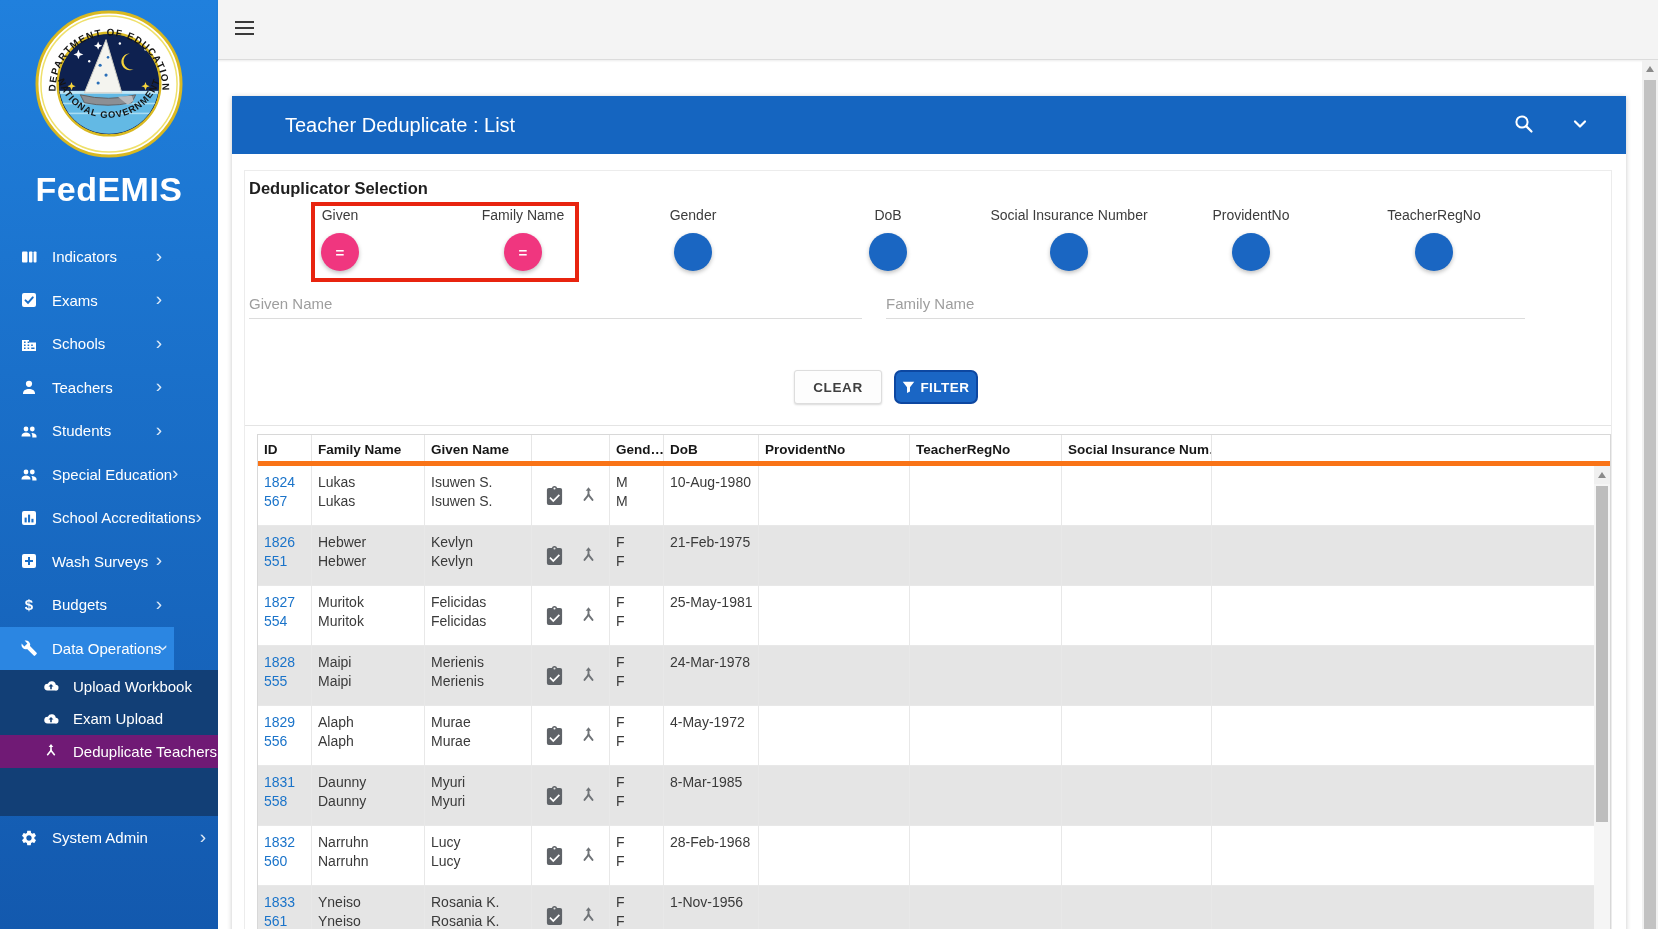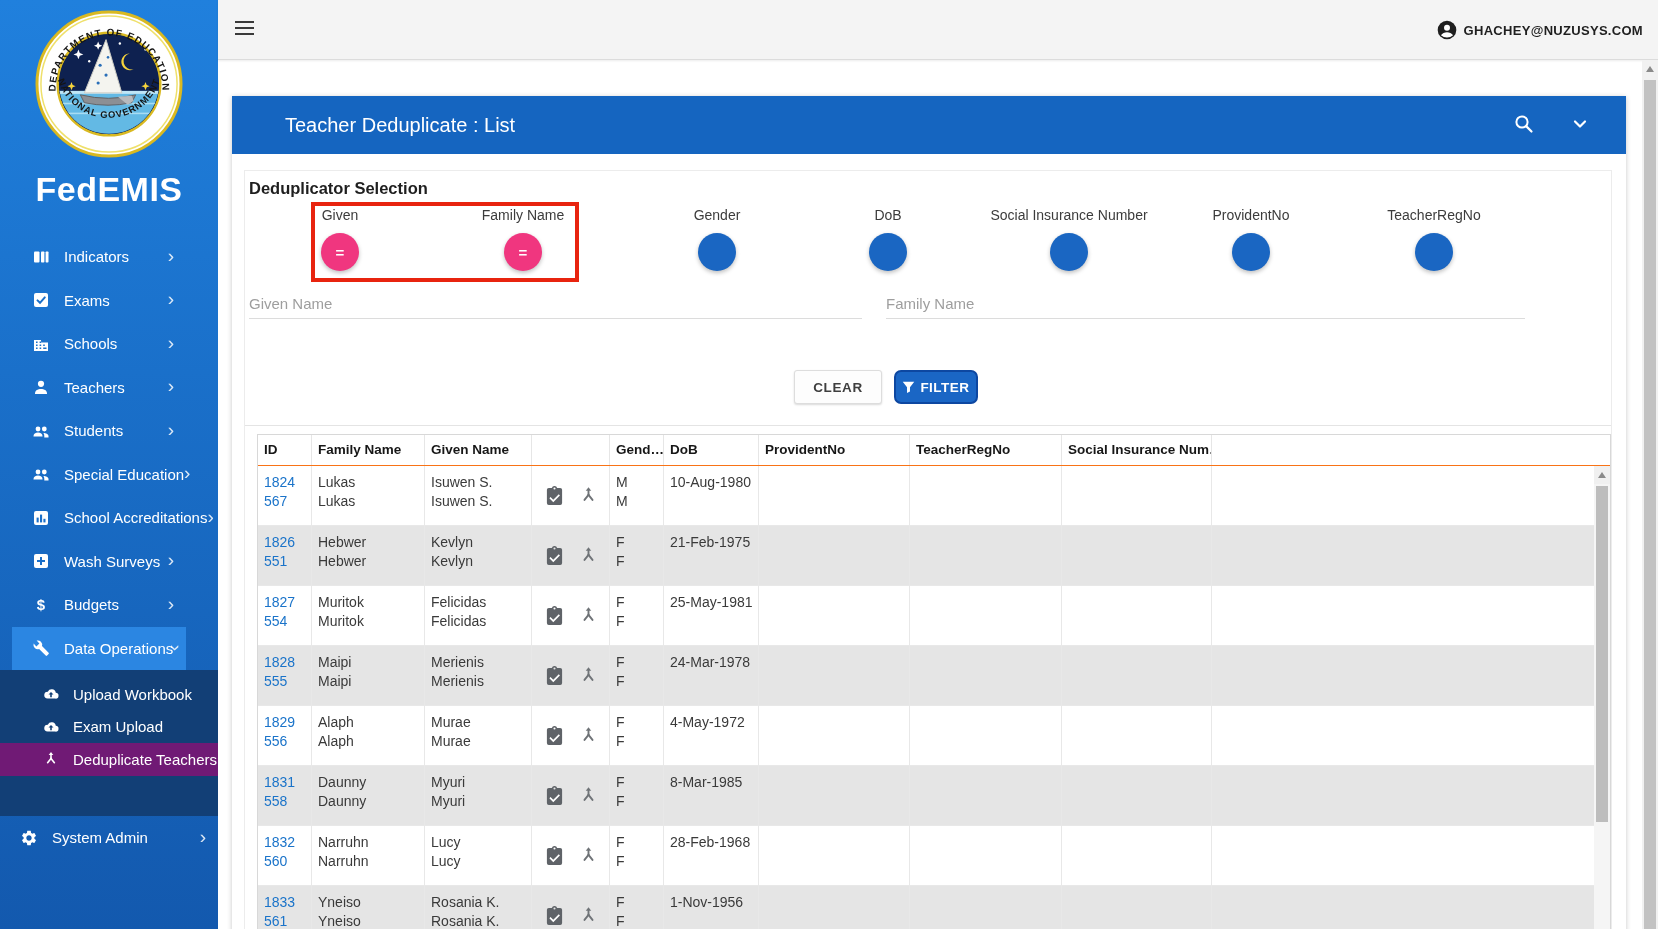--- a/index.html
+++ b/index.html
@@ -5,31 +5,31 @@
   * { margin:0; padding:0; box-sizing:border-box; }
   html,body { width:1658px; height:929px; overflow:hidden; }
   body { font-family:"Liberation Sans", sans-serif; background:#fff; position:relative; }
 
   
   #sidebar { position:absolute; left:0; top:0; width:218px; height:929px;
     background:linear-gradient(180deg,#2080dd 0%,#1a70ca 40%,#1359ae 100%); overflow:hidden; }
   #logo { position:absolute; left:35px; top:10px; width:148px; height:148px; }
   #brand { position:absolute; left:0; top:170px; width:218px; text-align:center;
     color:#fff; font-size:34px; font-weight:bold; letter-spacing:.5px; }
-  #nav-main { position:absolute; left:12px; top:235px; width:174px; }
+  #nav-main { position:absolute; left:0; top:235px; width:174px; }
   .nav-item { height:43.5px; display:flex; align-items:center; padding:0 12px 0 20px;
     color:#fff; cursor:pointer; }
   .nav-item.active { background:#2b86e2; }
   .nav-item .ic { width:18px; height:18px; flex:0 0 18px; display:inline-flex; }
   .nav-item .ic svg { width:18px; height:18px; }
   .nav-label { font-size:15px; margin-left:14px; flex:1; white-space:nowrap; }
   .chev { font-size:19px; line-height:18px; color:rgba(255,255,255,.85); transform:translateY(-1px); }
   .chev.down { transform:rotate(90deg); }
   #nav-sub { position:absolute; left:0; top:670px; width:218px; height:146px;
-    background:#123f76; padding-top:8px; }
+    background:#123f76; }
   #nav-sub .nav-item { height:32.5px; padding-left:43px; }
   #nav-sub .nav-item .ic, #nav-sub .nav-item .ic svg { width:16px; height:16px; flex-basis:16px; }
   #nav-sub .nav-item.active { background:#701a75; }
   #nav-bottom { position:absolute; left:0; top:816px; width:218px; }
 
   
   #topbar { position:absolute; left:218px; top:0; width:1440px; height:60px; background:#f4f4f4;
     border-bottom:1px solid #dcdcdc; box-shadow:0 1px 2px rgba(0,0,0,.08); }
   #hamburger { position:absolute; left:17px; top:21px; width:19px; height:16px; cursor:pointer; }
   #hamburger span { display:block; height:2.4px; background:#3a3a3a; margin-bottom:3.4px; }
@@ -73,21 +73,21 @@
     letter-spacing:.5px; cursor:pointer; display:flex; align-items:center; justify-content:center; gap:5px;
     font-family:"Liberation Sans",sans-serif; }
   #filter-btn svg { width:13px; height:13px; }
   #annotation-arrow { position:absolute; left:730px; top:168px; pointer-events:none; }
   #panel-divider { position:absolute; left:0; top:254px; width:1366px; height:1px; background:#e4e4e4; }
 
   
   #table { position:absolute; left:12px; top:263px; width:1354px; height:516px;
     border:1px solid #d8d8d8; background:#fff; }
   #thead { display:grid; grid-template-columns:54px 113px 107px 78px 54px 95px 151px 152px 150px 382px;
-    height:31px; border-bottom:1px solid #f97316; }
+    height:31px; border-bottom:5px solid #f97316; }
   .th { font-size:13.5px; font-weight:bold; color:#171717; padding:7px 4px 0 6px;
     border-right:1px solid #e6e6e6; white-space:nowrap; overflow:hidden; }
   .th:last-child { border-right:none; }
   #tbody { position:absolute; left:0; top:31px; width:1336px; }
   .trow { display:grid; grid-template-columns:54px 113px 107px 78px 54px 95px 151px 152px 150px 382px;
     height:60px; border-bottom:1px solid #e8e8e8; background:#fff; }
   .trow.stripe { background:#e5e5e5; }
   .td { font-size:14px; color:#3a3a3a; padding:7px 4px 0 6px; border-right:1px solid #e8e8e8;
     line-height:19px; white-space:nowrap; overflow:hidden; }
   .td:last-child { border-right:none; }
@@ -305,28 +305,20 @@
       </div>
     </nav>
 </div>
 
 <div id="topbar">
   <div id="hamburger">
     <span></span>
       <span></span>
       <span></span>
   </div>
-  <div id="account">
-    <svg viewBox="0 0 20 20">
-      <circle cx="10" cy="10" r="9.3" fill="#1f1f1f"></circle>
-      <circle cx="10" cy="7.8" r="3" fill="#ffffff"></circle>
-      <path d="M3.9 15.3 a7.6 7.6 0 0 1 12.2 0 a9.3 9.3 0 0 1 -12.2 0z" fill="#ffffff"></path>
-    </svg>
-    <span id="account-email">GHACHEY@NUZUSYS.COM</span>
-  </div>
 </div>
 
 <div id="card">
   <div id="card-header">
     <span id="card-title">Teacher Deduplicate : List</span>
     <span class="hdr-icon">
       <svg viewBox="0 0 20 20">
           <circle cx="8" cy="8" r="5.6" fill="none" stroke="#fff" stroke-width="2"></circle>
           <line x1="12.4" y1="12.4" x2="17.5" y2="17.5" stroke="#fff" stroke-width="2.2" stroke-linecap="round"></line>
         </svg>
@@ -336,21 +328,21 @@
           <path d="M5 7.5 l5 5 5-5" fill="none" stroke="#fff" stroke-width="2.2" stroke-linecap="round" stroke-linejoin="round"></path>
         </svg>
     </span>
   </div>
 
   <div id="panel">
     <div id="section-title">Deduplicator Selection</div>
     <div id="toggles">
         <div class="toggle" style="left:7px"><div class="toggle-label">Given</div><button class="toggle-circle pink">=</button></div>
         <div class="toggle" style="left:190px"><div class="toggle-label">Family Name</div><button class="toggle-circle pink">=</button></div>
-        <div class="toggle" style="left:384px"><div class="toggle-label">Gender</div><button class="toggle-circle blue"></button></div>
+        <div class="toggle" style="left:360px"><div class="toggle-label">Gender</div><button class="toggle-circle blue"></button></div>
         <div class="toggle" style="left:555px"><div class="toggle-label">DoB</div><button class="toggle-circle blue"></button></div>
         <div class="toggle" style="left:736px"><div class="toggle-label">Social Insurance Number</div><button class="toggle-circle blue"></button></div>
         <div class="toggle" style="left:918px"><div class="toggle-label">ProvidentNo</div><button class="toggle-circle blue"></button></div>
         <div class="toggle" style="left:1101px"><div class="toggle-label">TeacherRegNo</div><button class="toggle-circle blue"></button></div>
       </div>
     <div id="annotation-box"></div>
 
     <input id="given-input" class="uinput" type="text" placeholder="Given Name" style="">
     <input id="family-input" class="uinput" type="text" placeholder="Family Name" style="">
 

